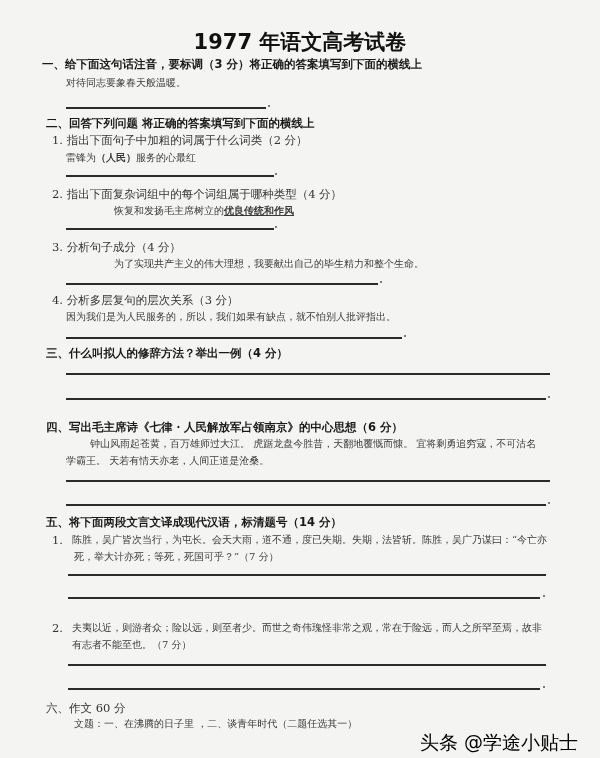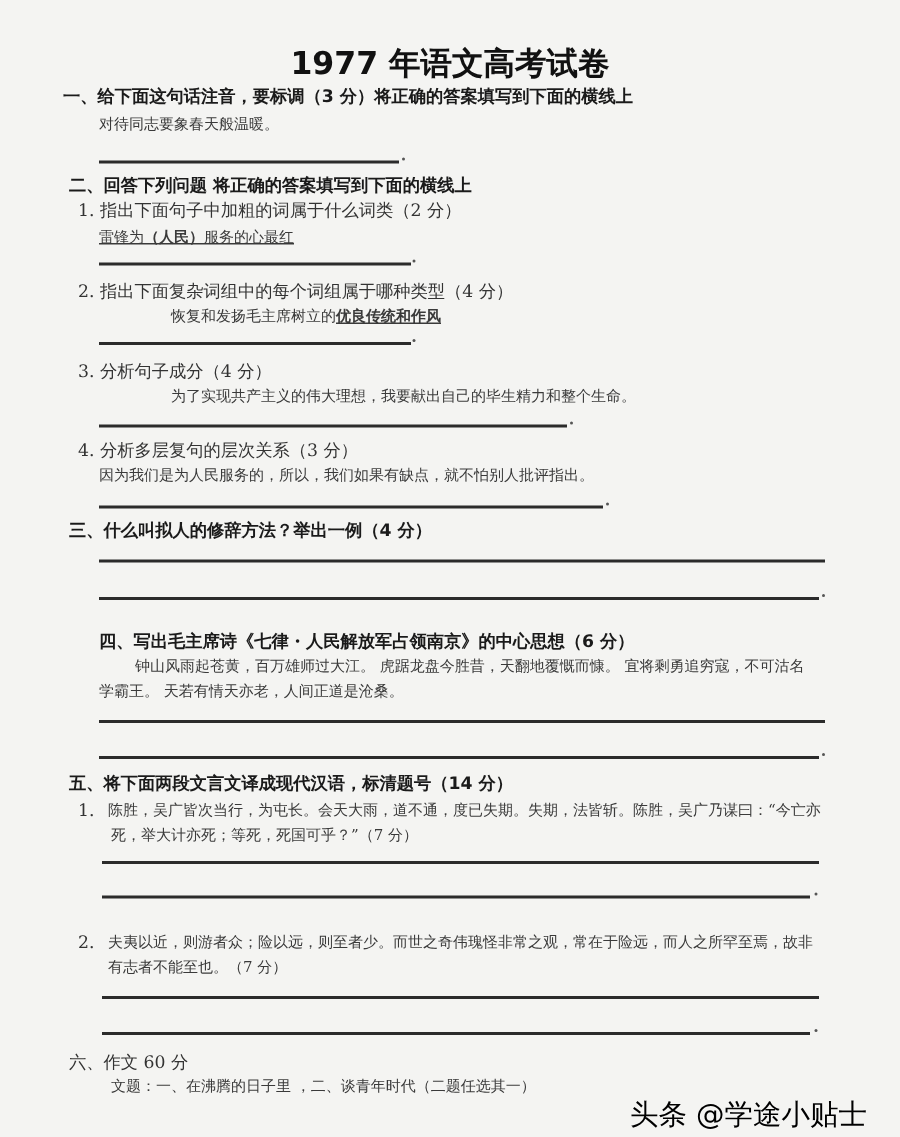--- a/index.html
+++ b/index.html
@@ -35,21 +35,21 @@
   <div class="abs title">1977 年语文高考试卷</div>
 
   <div class="abs sec" style="left:42px;top:57px;">一、给下面这句话注音，要标调（3 分）将正确的答案填写到下面的横线上</div>
   <div class="abs txt" style="left:66px;top:76px;">对待同志要象春天般温暖。</div>
   <div class="line" style="left:66px;top:107px;width:200px;"></div>
   <div class="dot" style="left:268px;top:105px;"></div>
 
   <div class="abs sec" style="left:46px;top:116px;">二、回答下列问题  将正确的答案填写到下面的横线上</div>
 
   <div class="abs q" style="left:52px;top:133px;">1. 指出下面句子中加粗的词属于什么词类（2 分）</div>
-  <div class="abs txt" style="left:66px;top:151px;text-decoration:underline;">
+  <div class="abs txt" style="left:66px;top:151px;">
     <span>雷锋为</span><b>（人民）</b><span>服务的心最红</span>
   </div>
   <div class="line" style="left:66px;top:175px;width:208px;"></div>
   <div class="dot" style="left:275px;top:173px;"></div>
 
   <div class="abs q" style="left:52px;top:187px;">2. 指出下面复杂词组中的每个词组属于哪种类型（4 分）</div>
   <div class="abs txt" style="left:66px;top:204px;margin-left:48px;">
     <span>恢复和发扬毛主席树立的</span><span class="bold-u">优良传统和作风</span>
   </div>
   <div class="line" style="left:66px;top:228px;width:208px;"></div>
@@ -63,21 +63,21 @@
   <div class="abs q" style="left:52px;top:293px;">4. 分析多层复句的层次关系（3 分）</div>
   <div class="abs txt" style="left:66px;top:310px;">因为我们是为人民服务的，所以，我们如果有缺点，就不怕别人批评指出。</div>
   <div class="line" style="left:66px;top:337px;width:336px;"></div>
   <div class="dot" style="left:404px;top:335px;"></div>
 
   <div class="abs sec" style="left:46px;top:346px;">三、什么叫拟人的修辞方法？举出一例（4 分）</div>
   <div class="line" style="left:66px;top:373px;width:484px;"></div>
   <div class="line" style="left:66px;top:398px;width:480px;"></div>
   <div class="dot" style="left:548px;top:396px;"></div>
 
-  <div class="abs sec" style="left:46px;top:420px;margin-left:20px;">四、写出毛主席诗《七律・人民解放军占领南京》的中心思想（6 分）</div>
+  <div class="abs sec" style="left:46px;top:420px;">四、写出毛主席诗《七律・人民解放军占领南京》的中心思想（6 分）</div>
   <div class="abs txt" style="left:90px;top:437px;">钟山风雨起苍黄，百万雄师过大江。 虎踞龙盘今胜昔，天翻地覆慨而慷。 宜将剩勇追穷寇，不可沽名</div>
   <div class="abs txt" style="left:66px;top:454px;">学霸王。 天若有情天亦老，人间正道是沧桑。</div>
   <div class="line" style="left:66px;top:480px;width:484px;"></div>
   <div class="line" style="left:66px;top:504px;width:480px;"></div>
   <div class="dot" style="left:548px;top:502px;"></div>
 
   <div class="abs sec" style="left:46px;top:515px;">五、将下面两段文言文译成现代汉语，标清题号（14 分）</div>
   <div class="abs q" style="left:52px;top:533px;">1.</div>
   <div class="abs txt" style="left:72px;top:533px;">陈胜，吴广皆次当行，为屯长。会天大雨，道不通，度已失期。失期，法皆斩。陈胜，吴广乃谋曰：“今亡亦</div>
   <div class="abs txt" style="left:74px;top:550px;">死，举大计亦死；等死，死国可乎？”（7 分）</div>

